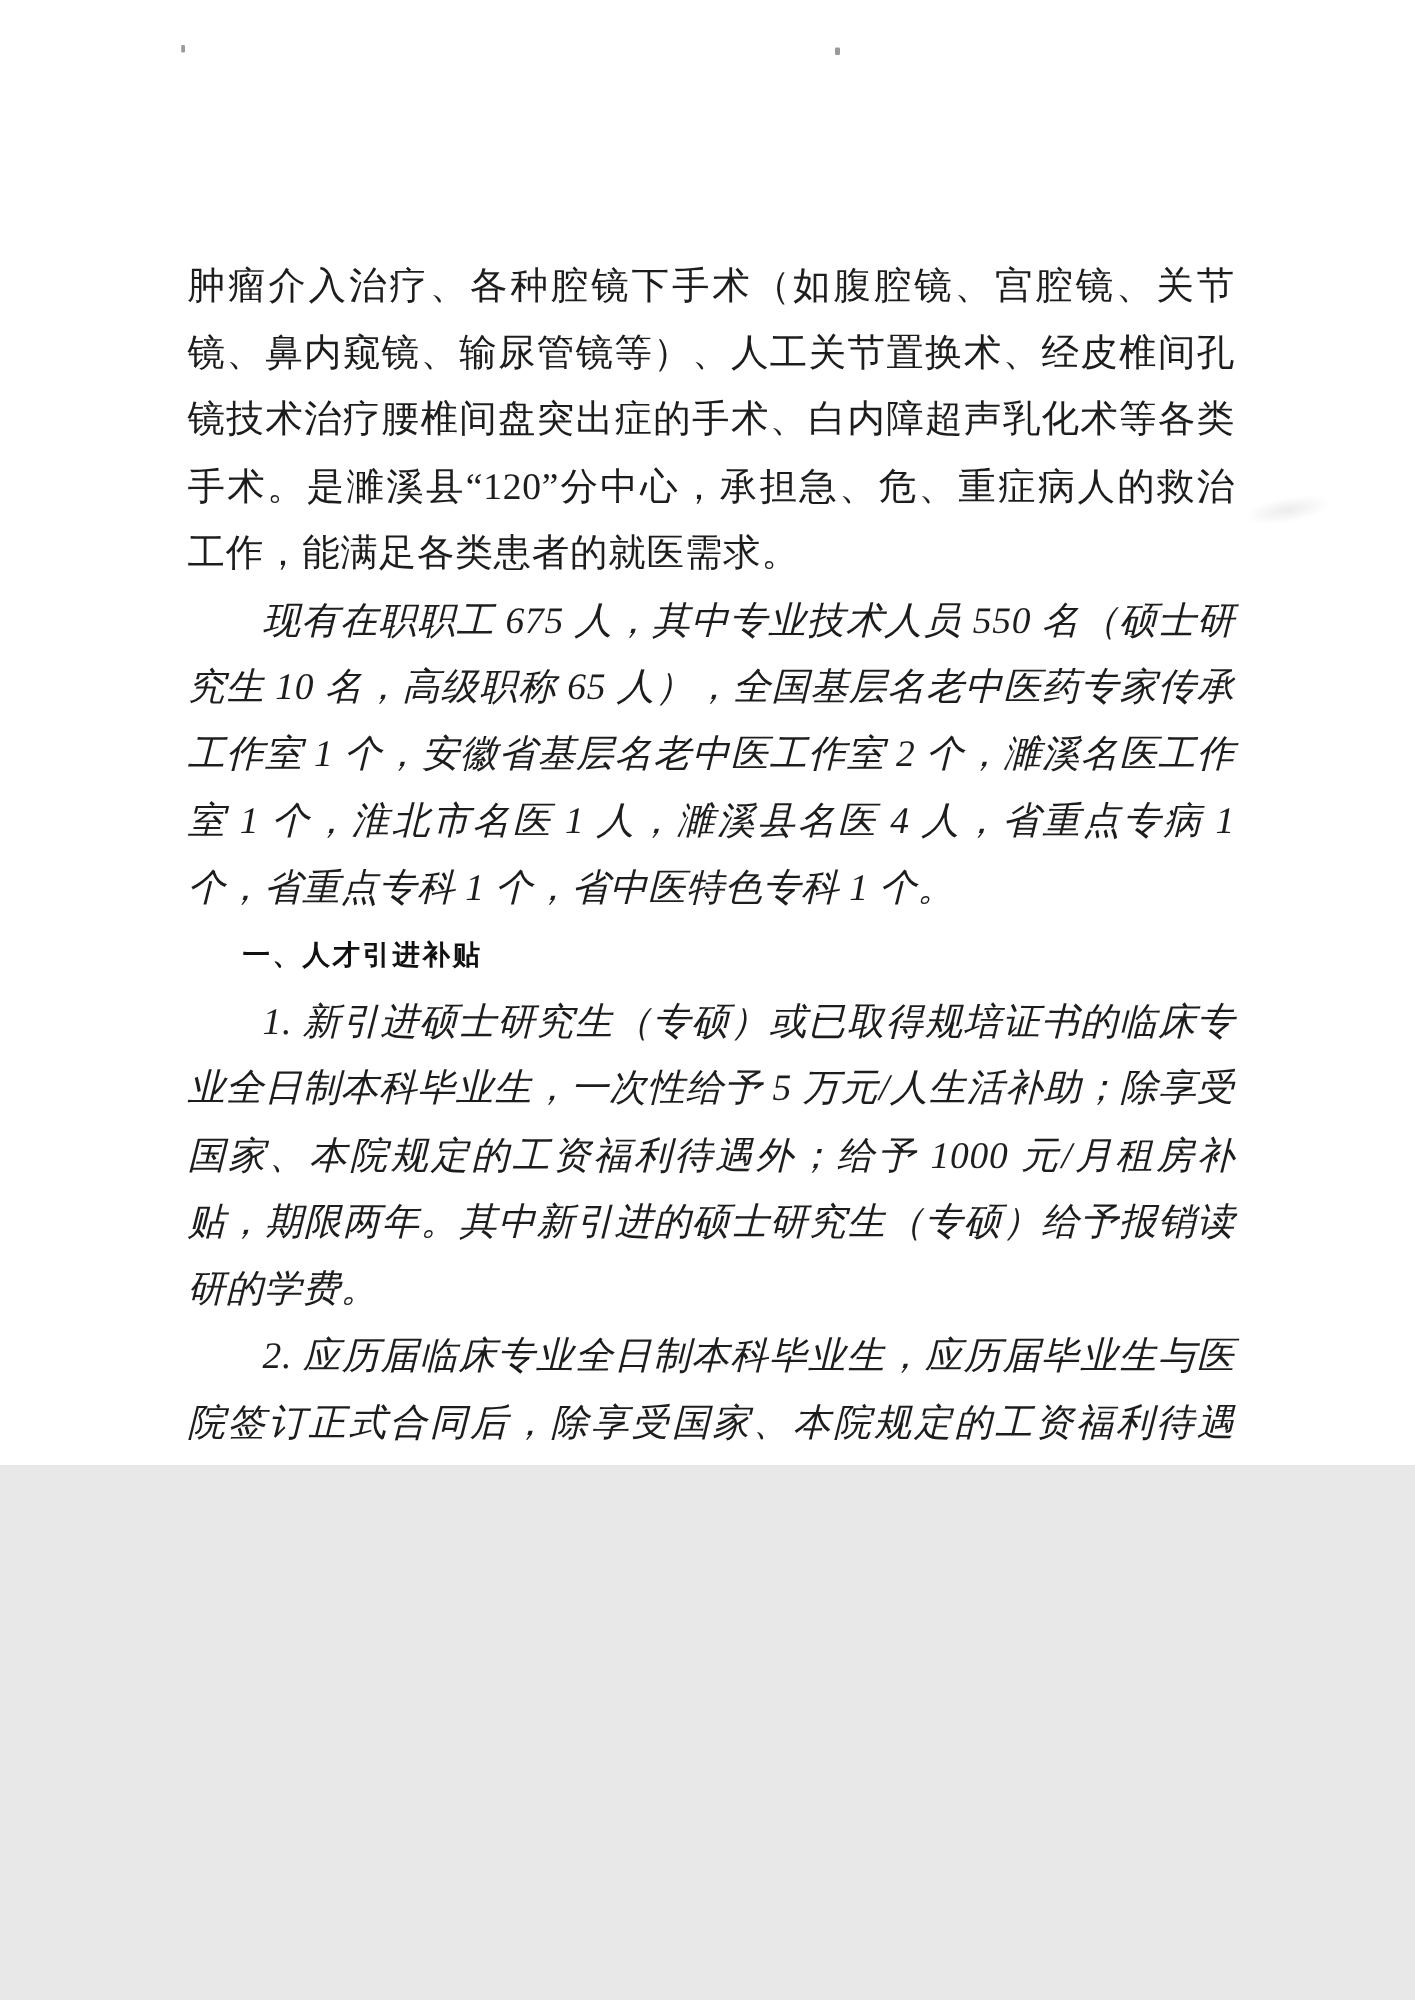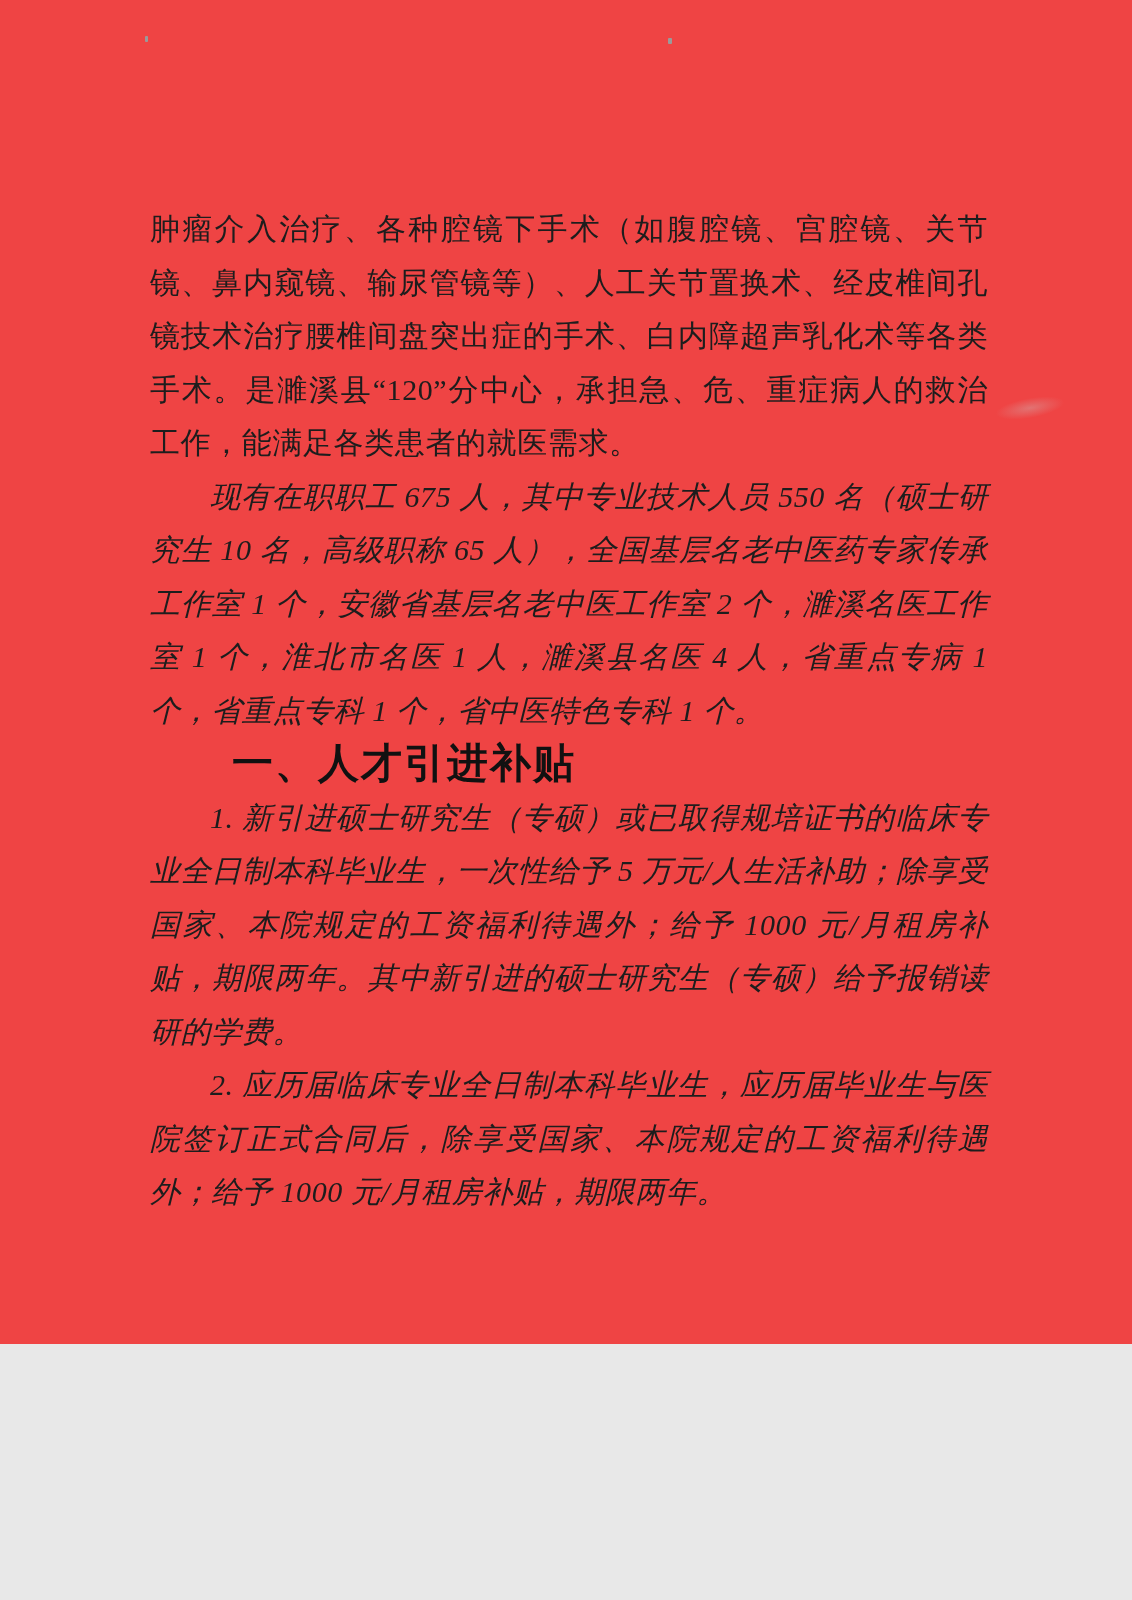--- a/index.html
+++ b/index.html
@@ -3,23 +3,23 @@
 <meta charset="utf-8">
 <style>
   html, body {
     margin: 0;
     padding: 0;
     background: #e8e8e8;
   }
   .page {
     position: relative;
     width: 1132px;
-    height: 1344px;
+    height: 1172px;
     margin: 0 auto;
-    background: #ef4444;
+    background: #ffffff;
     overflow: hidden;
     font-family: "Liberation Serif", serif;
     color: #1d1d1d;
   }
   .content {
     position: absolute;
     left: 150px;
     top: 202px;
     width: 838px;
   }
@@ -31,21 +31,21 @@
     text-align: justify;
     text-justify: inter-ideograph;
     font-weight: 400;
   }
   .para.indent {
     text-indent: 2em;
     font-style: italic;
   }
   .heading {
     margin: 0;
-    font-size: 41px;
+    font-size: 22px;
     line-height: 53.5px;
     text-indent: 2em;
     font-weight: 700;
     letter-spacing: 2px;
     color: #111111;
     font-family: "Liberation Sans", sans-serif;
   }
   .page-number {
     position: absolute;
     left: 152px;

